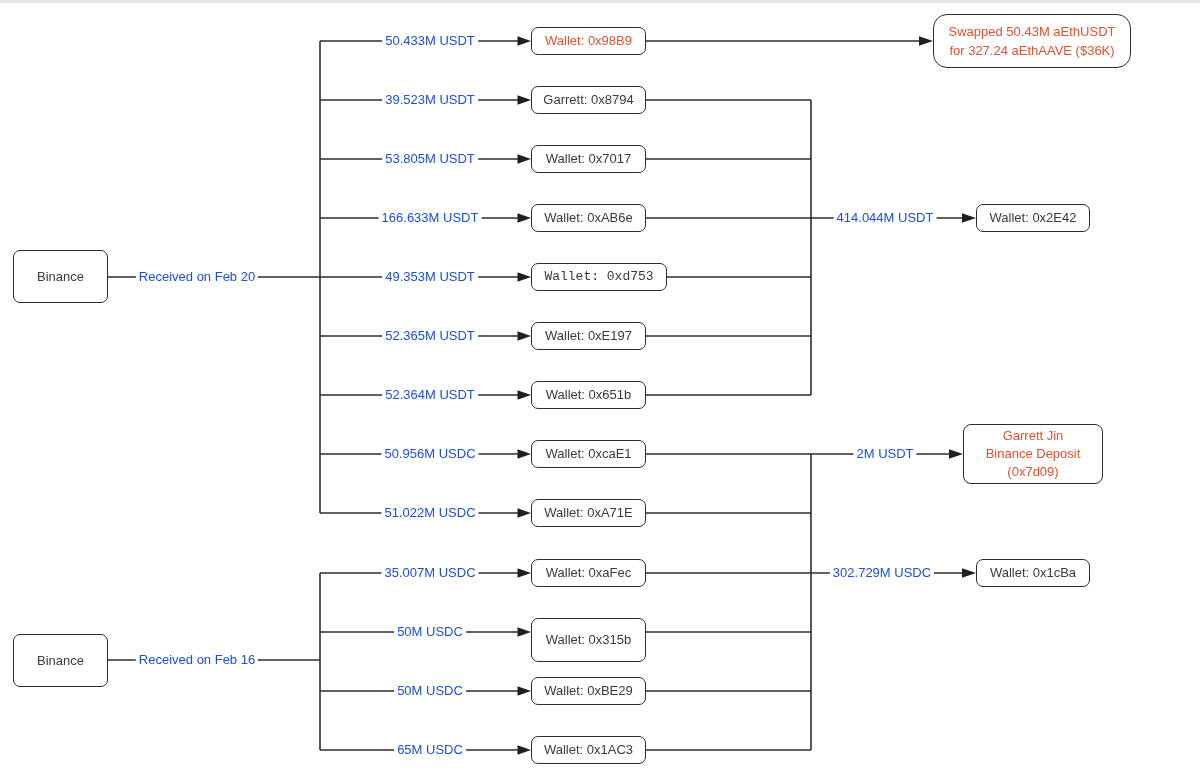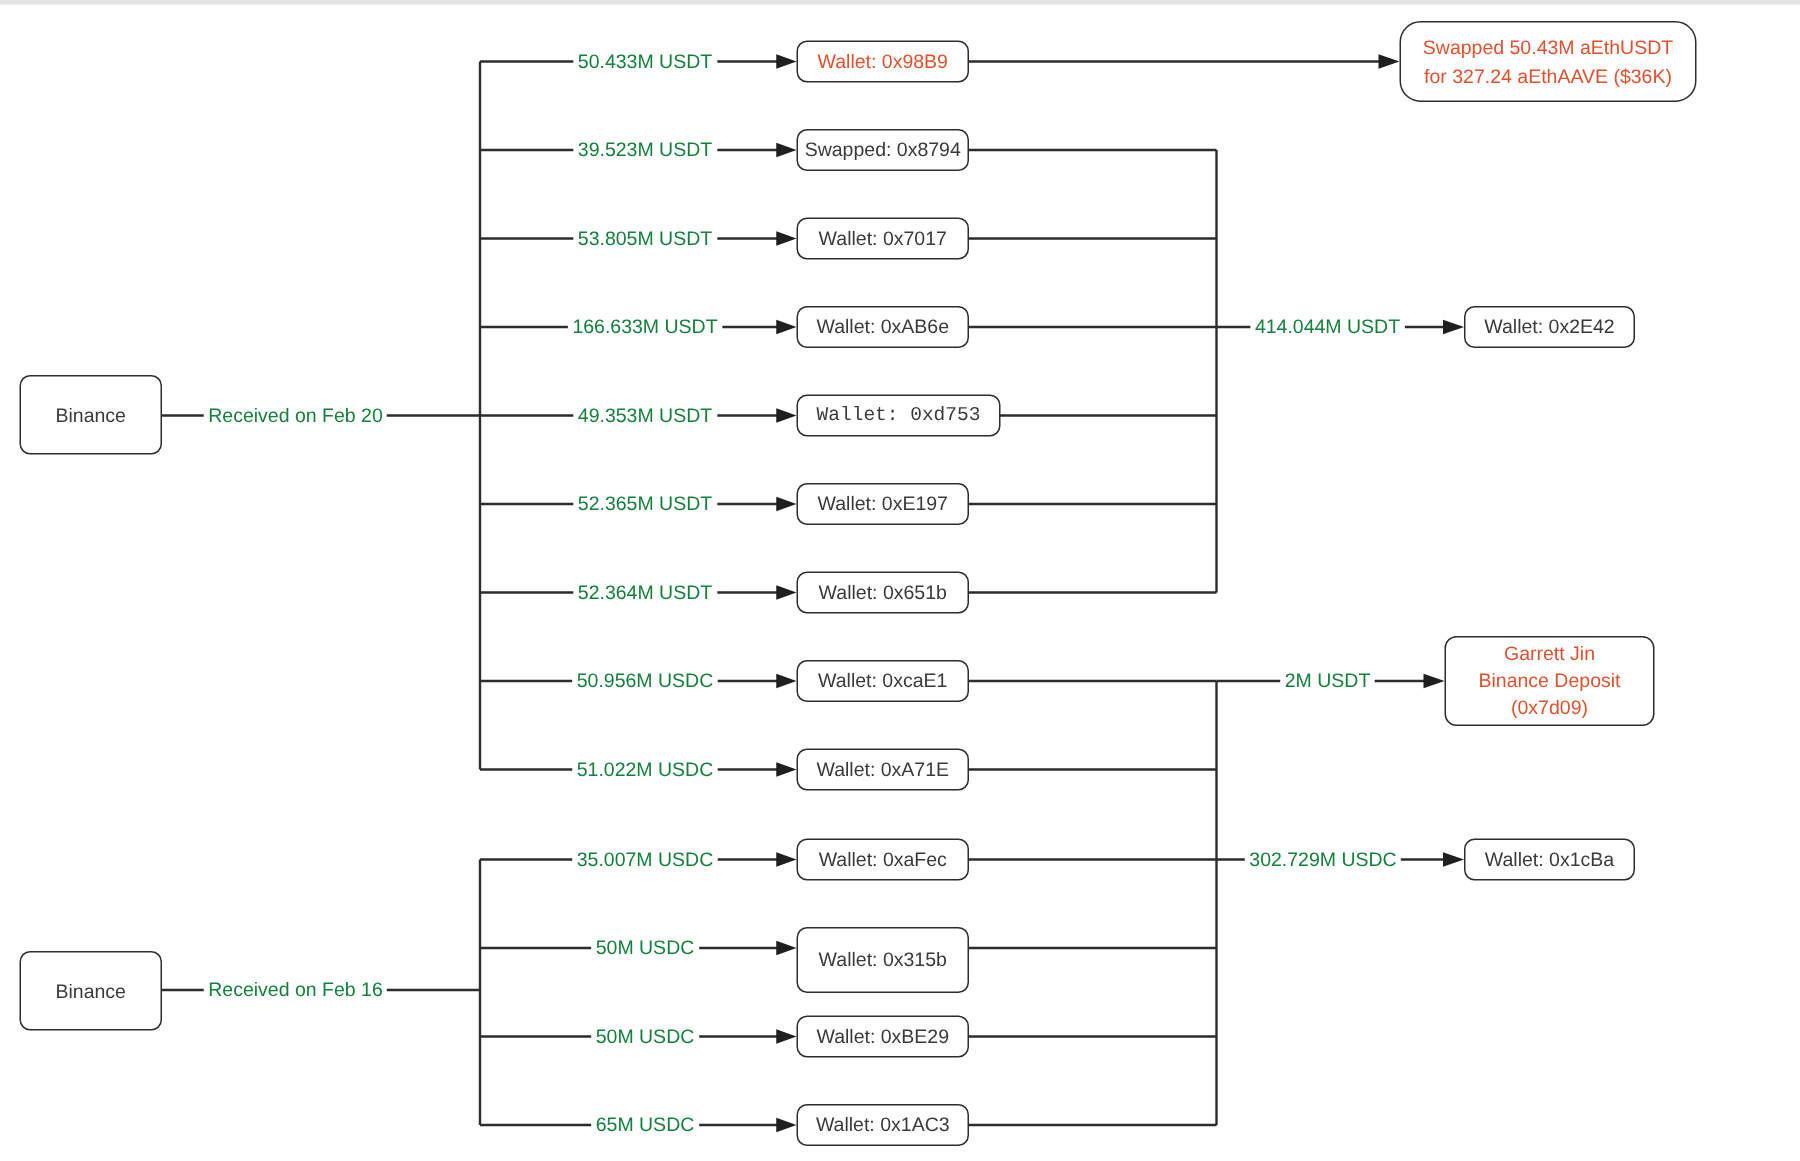--- a/index.html
+++ b/index.html
@@ -42,21 +42,21 @@
     line-height: 18px;
   }
   .node.red { color: #e0512e; }
   .lbl {
     position: absolute;
     transform: translate(-50%, -50%);
     background: #ffffff;
     padding: 0 3px;
     white-space: nowrap;
     font-size: 13px;
-    color: #15803d;
+    color: #1d4ed8;
     line-height: 16px;
   }
 </style>
 </head>
 <body>
 
 <div class="canvas">
   <div class="top-strip"></div>
 
   <svg class="wires" viewBox="0 0 1200 774" xmlns="http://www.w3.org/2000/svg">
@@ -143,21 +143,21 @@
   <div class="lbl" style="left:430px; top:336px;">52.365M USDT</div>
   <div class="lbl" style="left:430px; top:395px;">52.364M USDT</div>
   <div class="lbl" style="left:430px; top:454px;">50.956M USDC</div>
   <div class="lbl" style="left:430px; top:513px;">51.022M USDC</div>
   <div class="lbl" style="left:430px; top:573px;">35.007M USDC</div>
   <div class="lbl" style="left:430px; top:632px;">50M USDC</div>
   <div class="lbl" style="left:430px; top:691px;">50M USDC</div>
   <div class="lbl" style="left:430px; top:750px;">65M USDC</div>
 
   <div class="node red" style="left:531px; top:27px;  width:115px; height:28px;">Wallet: 0x98B9</div>
-  <div class="node" style="left:531px; top:86px;  width:115px; height:28px;">Swapped: 0x8794</div>
+  <div class="node" style="left:531px; top:86px;  width:115px; height:28px;">Garrett: 0x8794</div>
   <div class="node" style="left:531px; top:145px; width:115px; height:28px;">Wallet: 0x7017</div>
   <div class="node" style="left:531px; top:204px; width:115px; height:28px;">Wallet: 0xAB6e</div>
   <div class="node" style="left:531px; top:263px; width:136px; height:28px;font-family:Liberation Mono, monospace;">Wallet: 0xd753</div>
   <div class="node" style="left:531px; top:322px; width:115px; height:28px;">Wallet: 0xE197</div>
   <div class="node" style="left:531px; top:381px; width:115px; height:28px;">Wallet: 0x651b</div>
   <div class="node" style="left:531px; top:440px; width:115px; height:28px;">Wallet: 0xcaE1</div>
   <div class="node" style="left:531px; top:499px; width:115px; height:28px;">Wallet: 0xA71E</div>
   <div class="node" style="left:531px; top:559px; width:115px; height:28px;">Wallet: 0xaFec</div>
   <div class="node" style="left:531px; top:618px; width:115px; height:44px;">Wallet: 0x315b</div>
   <div class="node" style="left:531px; top:677px; width:115px; height:28px;">Wallet: 0xBE29</div>

